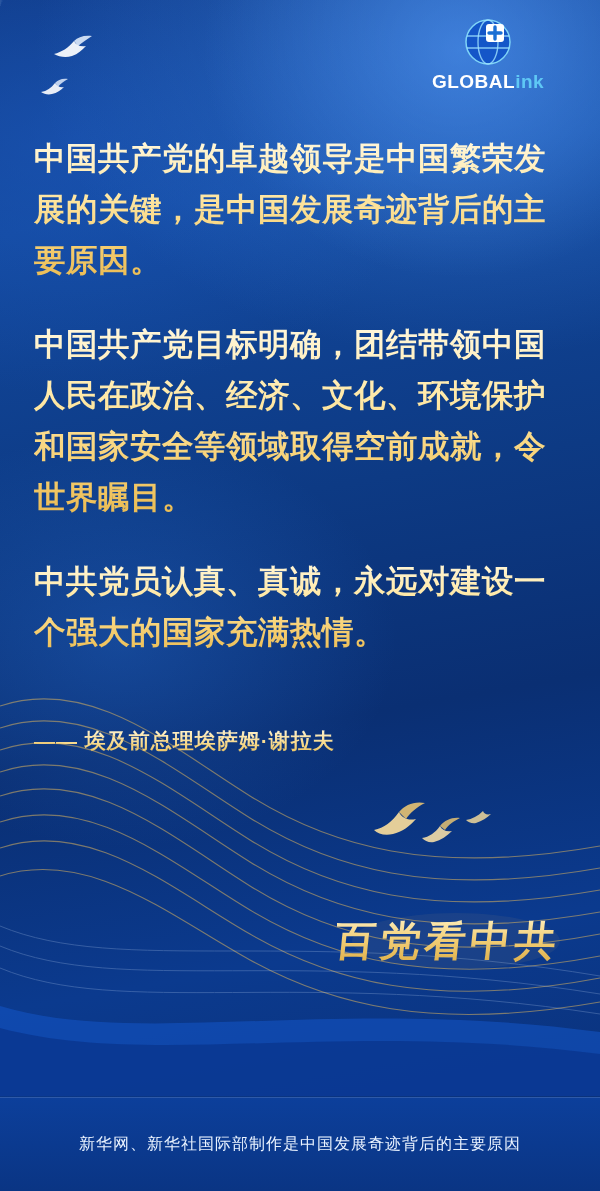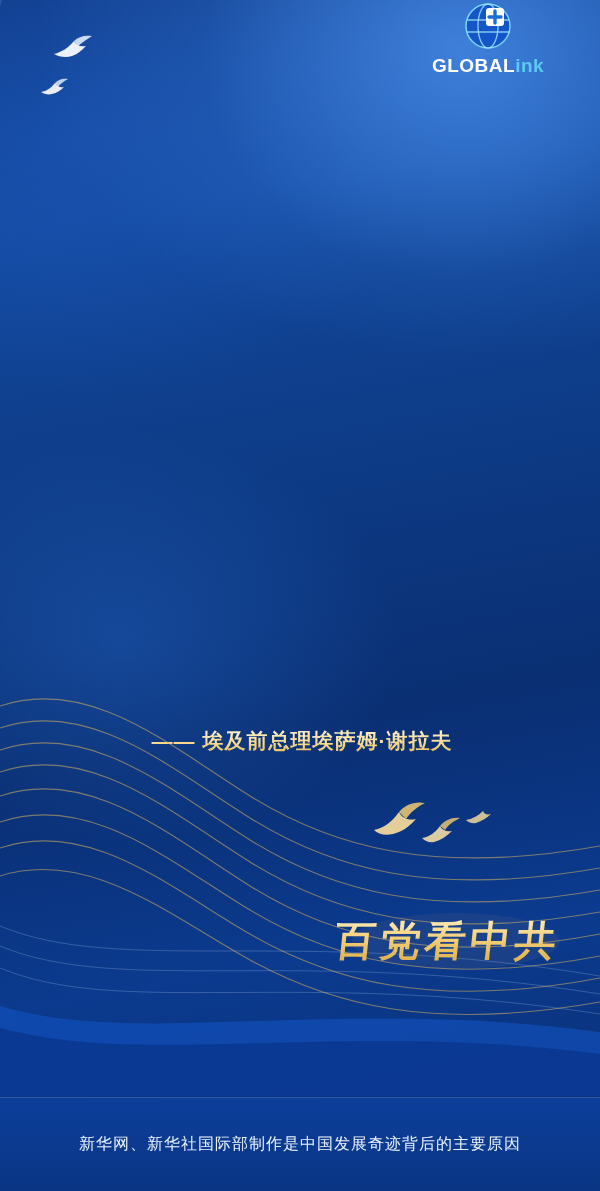--- a/index.html
+++ b/index.html
@@ -44,21 +44,21 @@
     left: -160px; top: 430px;
     width: 560px; height: 420px;
     background: radial-gradient(ellipse at center, rgba(40,110,210,0.35) 0%, rgba(40,110,210,0) 70%);
     pointer-events: none;
   }
 
   
   .logo-block {
     position: absolute;
     right: 42px;
-    top: 2px;
+    top: 18px;
     width: 140px;
     text-align: center;
   }
   .logo-mark {
     width: 48px; height: 48px;
     margin: 0 auto 6px auto;
     display: block;
   }
   .logo-text {
     font-size: 19px;
@@ -94,21 +94,21 @@
     -webkit-text-fill-color: transparent;
     text-shadow: none;
   }
   .para:last-child { margin-bottom: 0; }
 
   .attribution {
     position: absolute;
     left: 34px;
     top: 727px;
     width: 536px;
-    text-align: center;
+    text-align: left;
     padding-right: 8px;
     font-size: 21px;
     font-weight: bold;
     letter-spacing: 1px;
     background: linear-gradient(180deg, #fff6da 0%, #f7d98a 60%, #e7bc56 100%);
     -webkit-background-clip: text;
     background-clip: text;
     color: transparent;
     -webkit-text-fill-color: transparent;
   }
@@ -196,20 +196,25 @@
       <ellipse cx="24" cy="24" rx="10" ry="22" fill="none" stroke="#9fe2ff" stroke-width="1.4" opacity=".8"></ellipse>
       <path d="M3 18 H45 M3 30 H45" stroke="#9fe2ff" stroke-width="1.4" opacity=".8"></path>
       <rect x="22" y="6" width="18" height="18" rx="3" fill="#ffffff"></rect>
       <path d="M31 9 V21 M25 15 H37" stroke="#1a6fd4" stroke-width="3.4" stroke-linecap="round"></path>
     </svg>
     <div class="logo-text">
       <span class="g1">GLOBAL</span><span class="g2">ink</span>
     </div>
   </div>
 
+  <div class="quote">
+    <p class="para">中国共产党的卓越领导是中国繁荣发展的关键，是中国发展奇迹背后的主要原因。</p>
+    <p class="para">中国共产党目标明确，团结带领中国人民在政治、经济、文化、环境保护和国家安全等领域取得空前成就，令世界瞩目。</p>
+    <p class="para">中共党员认真、真诚，永远对建设一个强大的国家充满热情。</p>
+  </div>
 
   <div class="attribution">—— 埃及前总理埃萨姆·谢拉夫</div>
 
   <svg class="bird" style="left:368px; top:800px;" width="130" height="54" viewBox="0 0 130 54">
     <path d="M6 30 C16 28, 24 22, 31 12 C34 18, 40 21, 48 19 C42 26, 34 32, 25 34 C17 36, 10 34, 6 30 Z" fill="#f0d79a" opacity=".95"></path>
     <path d="M31 12 C37 5, 46 1, 57 3 C49 7, 42 13, 38 19 Z" fill="#e6c272" opacity=".9"></path>
     <path d="M54 38 C61 37, 67 33, 72 26 C74 30, 78 32, 84 31 C79 36, 73 40, 66 42 C61 43, 57 41, 54 38 Z" fill="#f2dba6" opacity=".9"></path>
     <path d="M72 26 C77 20, 84 17, 92 18 C86 21, 80 25, 77 30 Z" fill="#e6c272" opacity=".85"></path>
     <path d="M98 20 C104 19, 110 16, 115 11 C116 14, 119 15, 123 14 C119 18, 114 21, 108 23 C104 24, 100 22, 98 20 Z" fill="#f0d79a" opacity=".85"></path>
   </svg>

